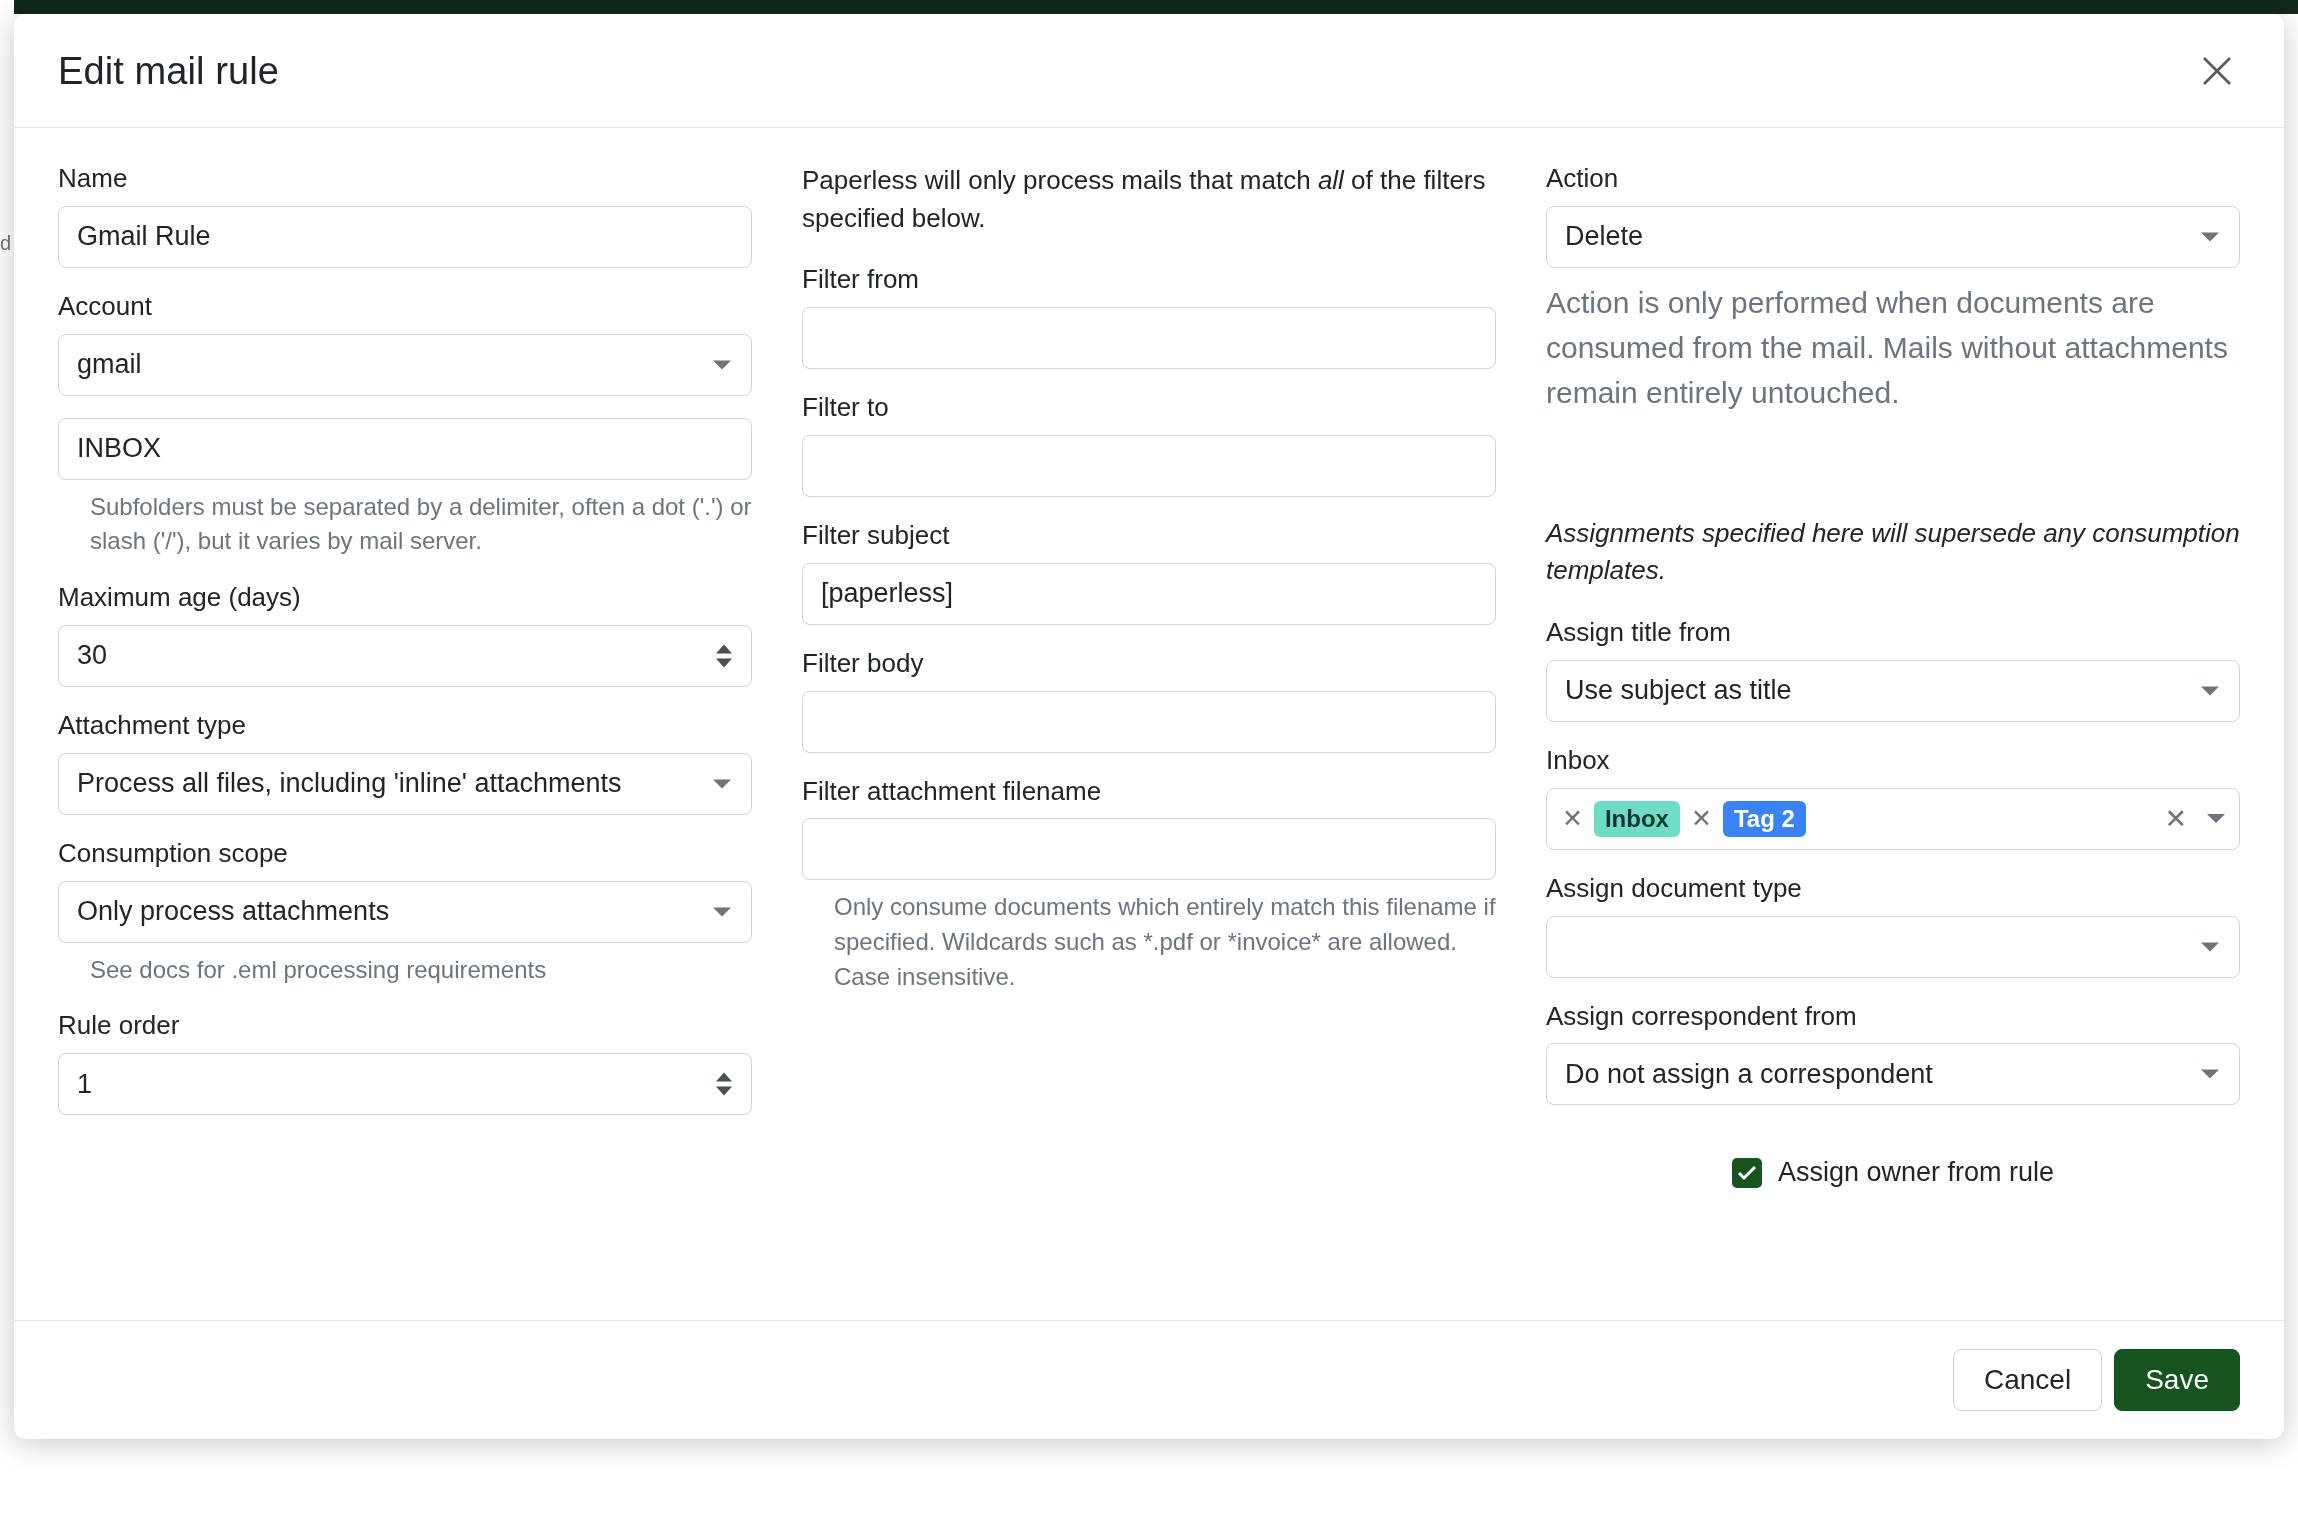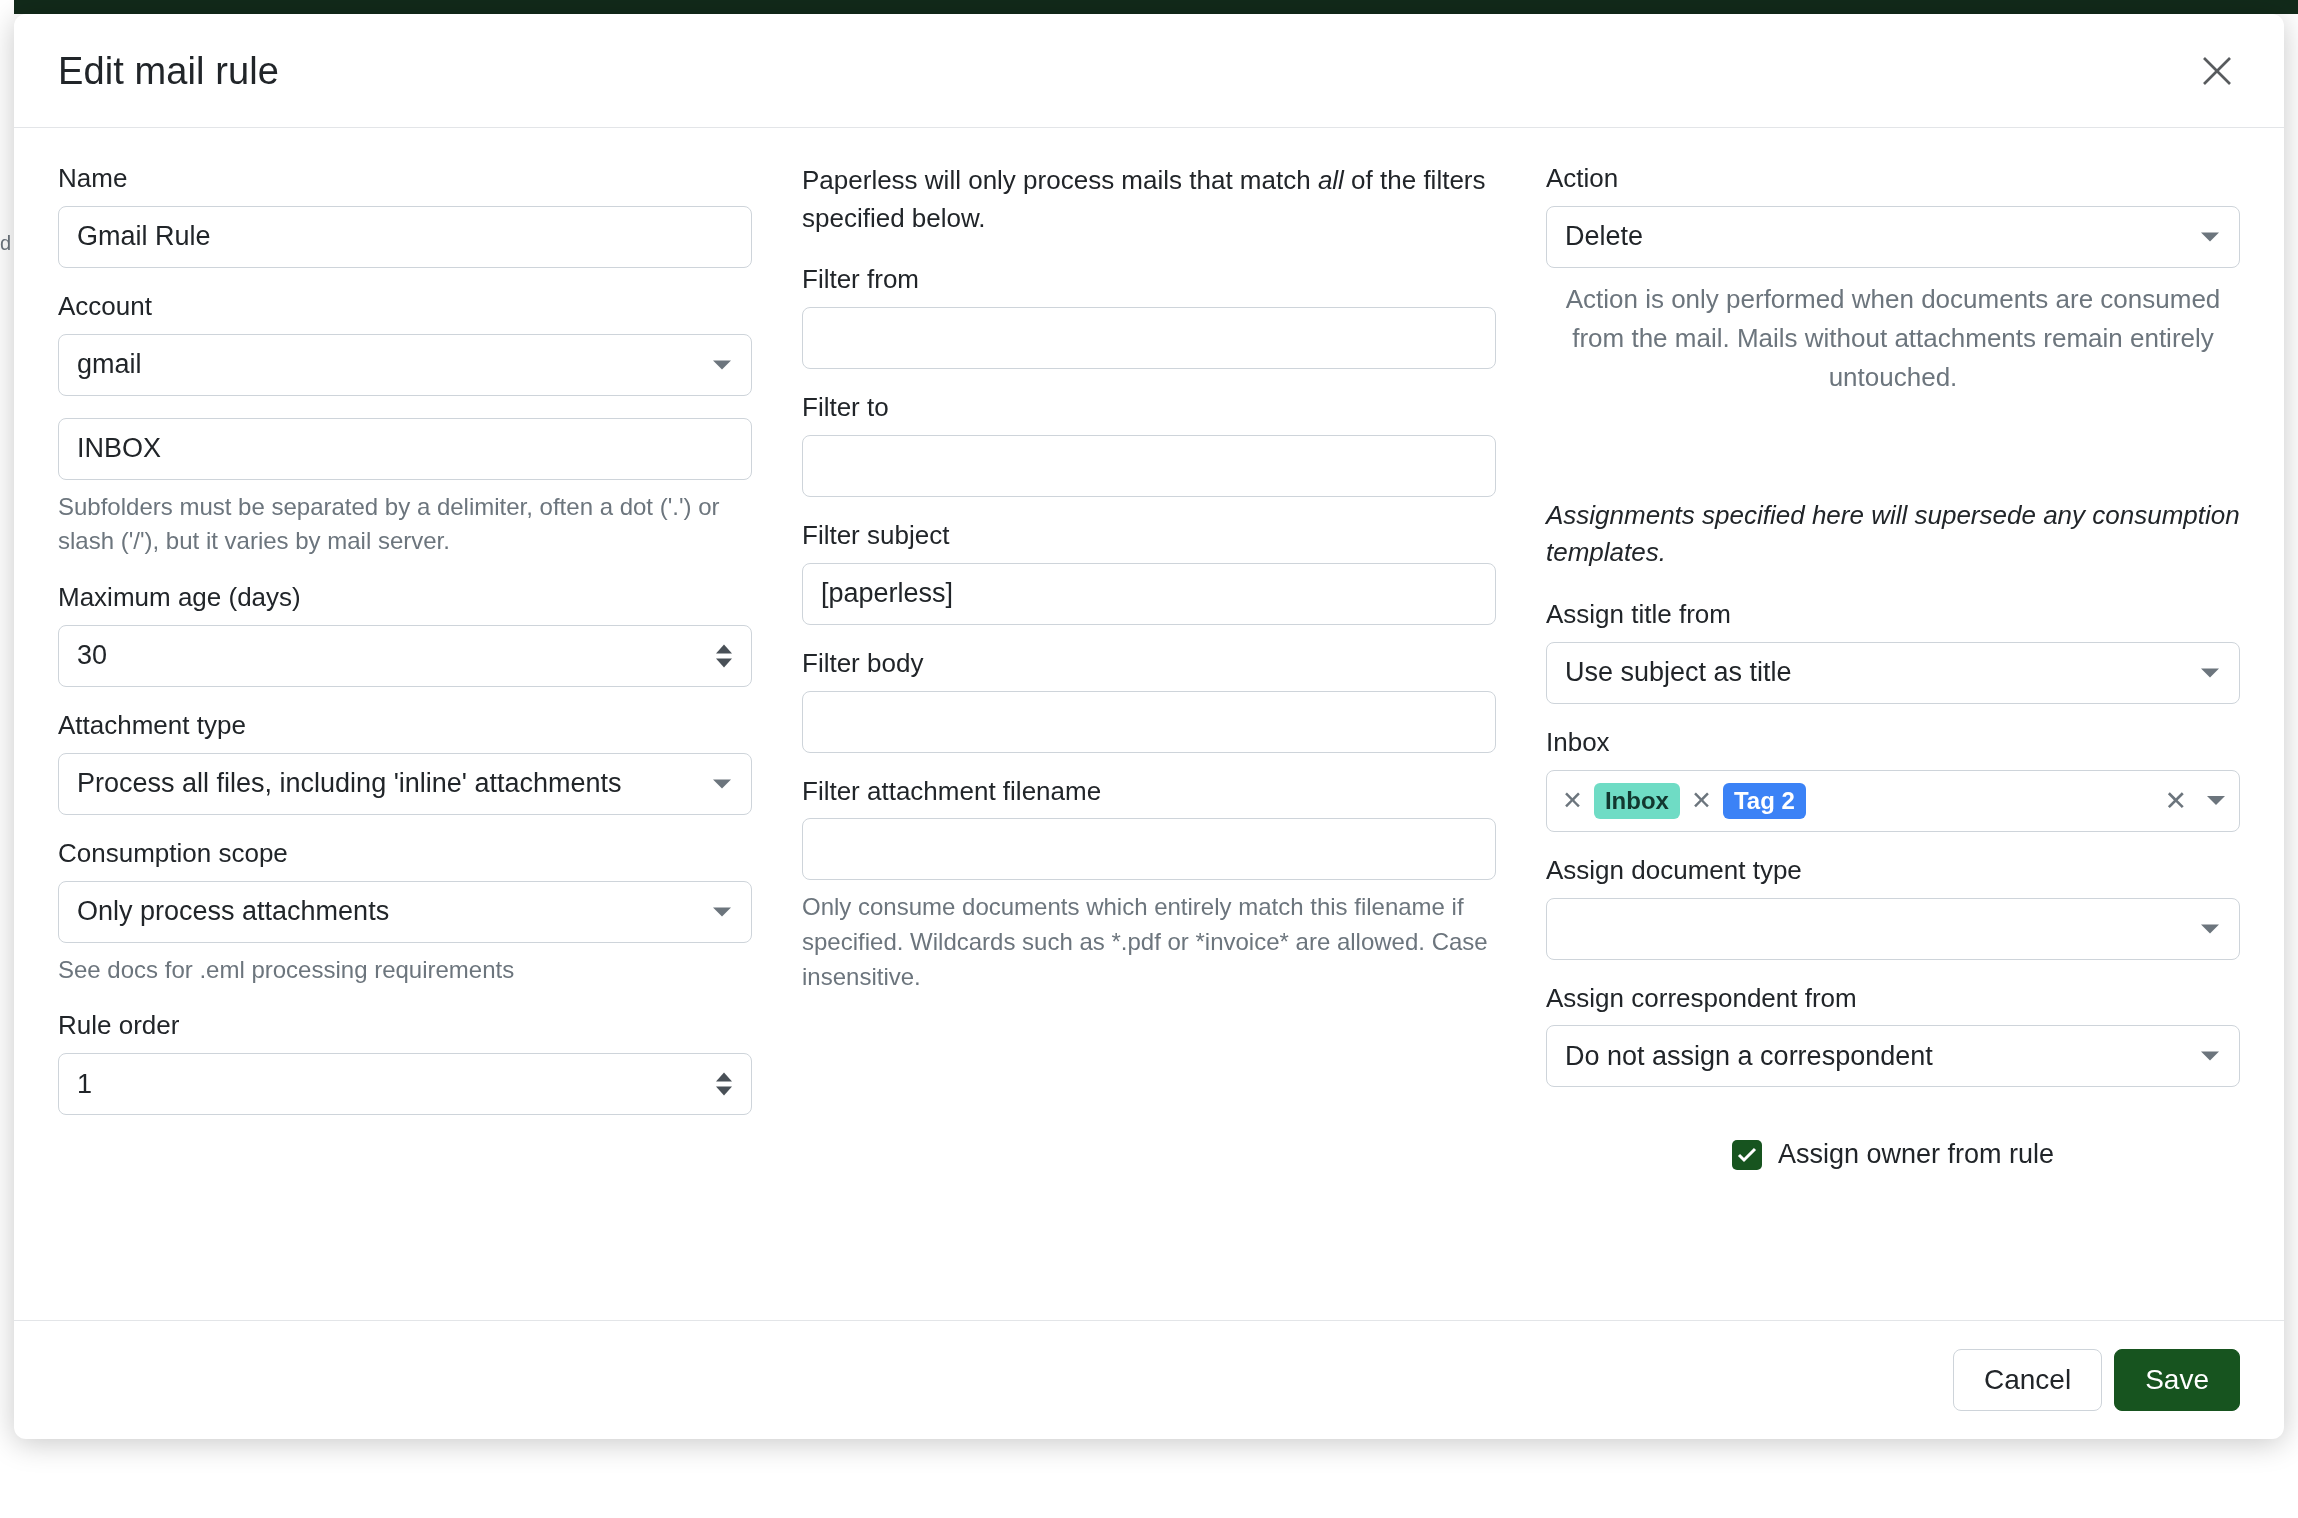--- a/index.html
+++ b/index.html
@@ -155,42 +155,42 @@
     border-left: 8px solid transparent;
     border-right: 8px solid transparent;
     border-top: 9px solid #495057;
   }
 
   .help-text {
     font-size: 24px;
     color: #6c757d;
     margin-top: 10px;
     line-height: 1.45;
+    margin-left: 32px;
   }
   .intro-text {
     font-size: 26px;
     color: #212529;
     line-height: 1.45;
     margin-bottom: 26px;
   }
   .intro-text em { font-style: italic; }
 
   .assign-note {
     font-size: 26px;
     color: #212529;
     font-style: italic;
     line-height: 1.45;
     margin: 78px 0 26px 0;
   }
   .action-note {
-    font-size: 26px;
+    font-size: 30px;
     color: #6c757d;
     line-height: 1.5;
     margin-top: 12px;
-    text-align: center;
   }
 
   
   .tag-select {
     width: 100%;
     min-height: 62px;
     border: 1px solid #ced4da;
     border-radius: 8px;
     background: #fff;
     display: flex;

